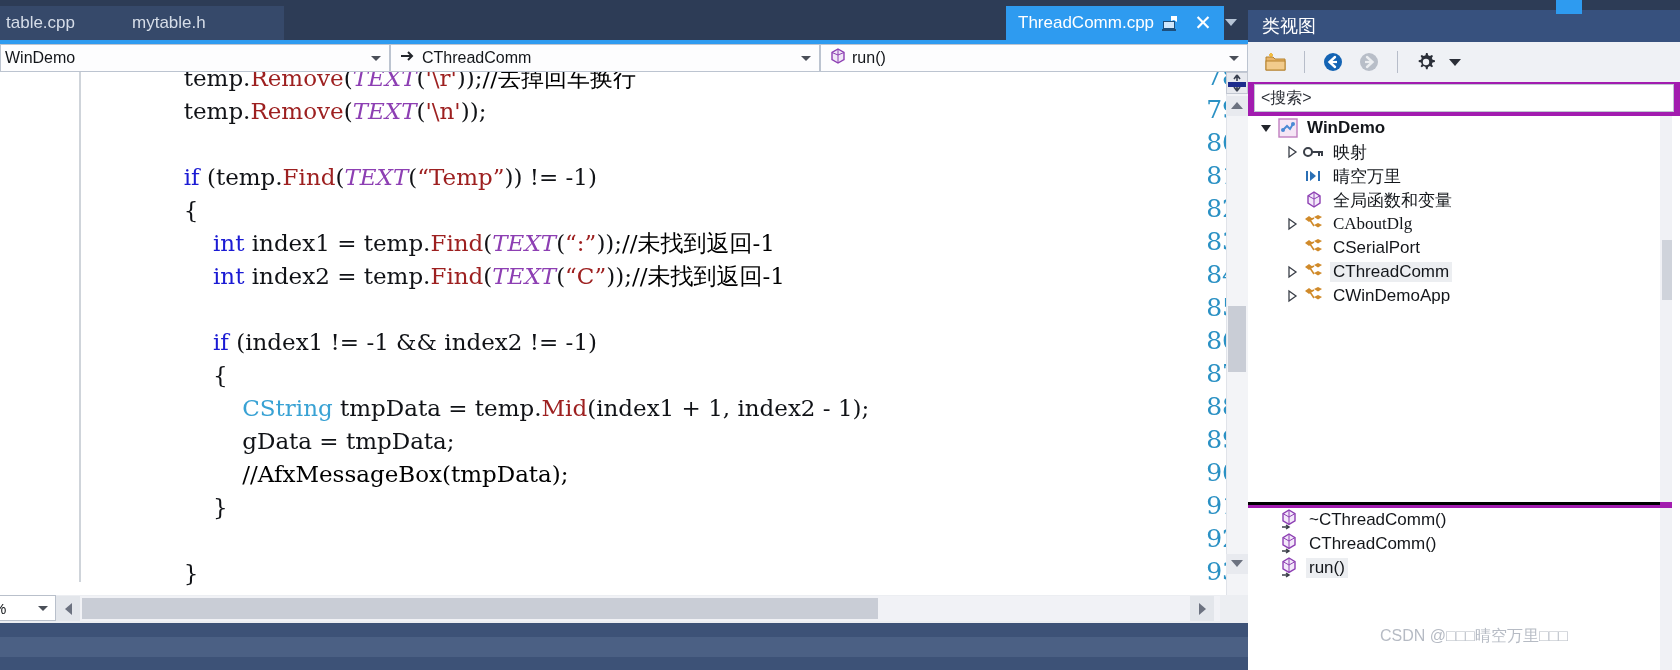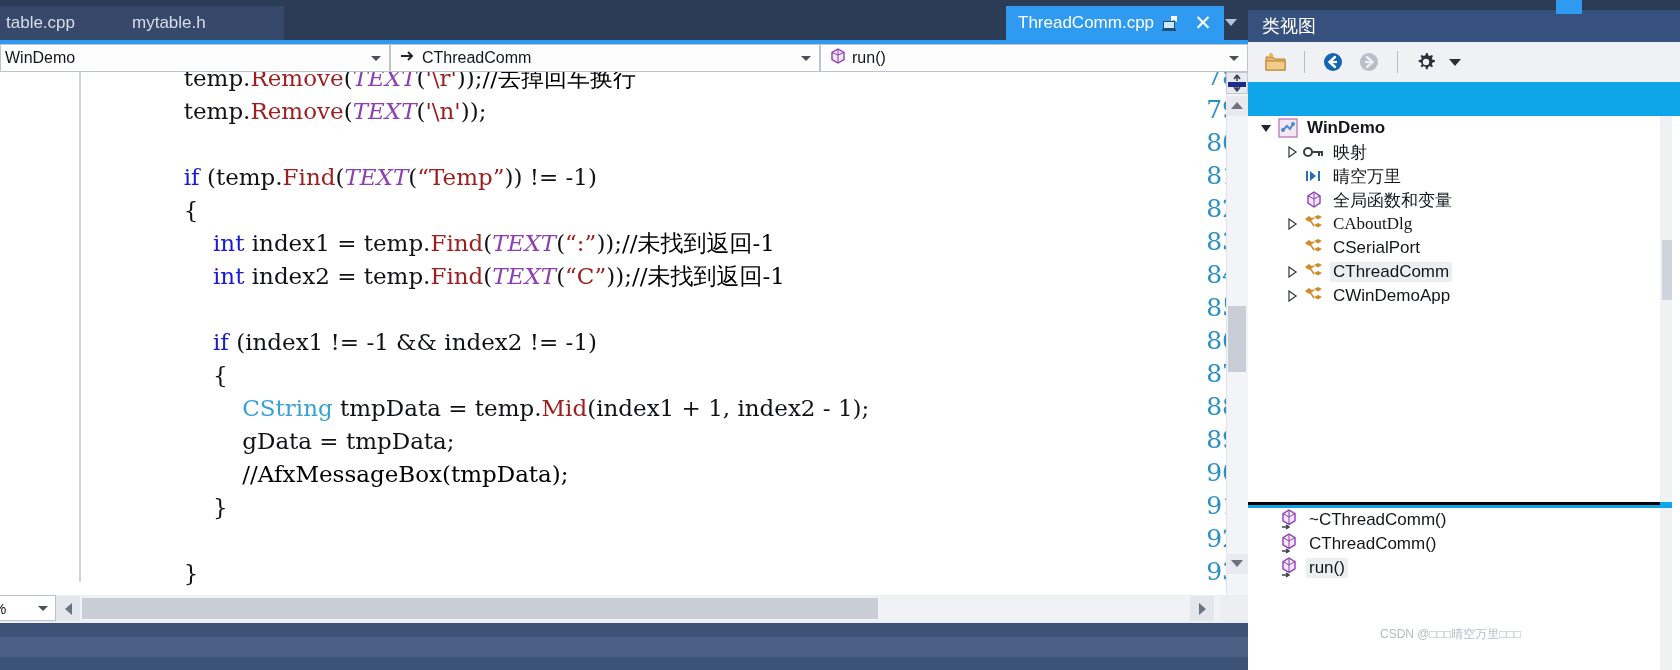--- a/index.html
+++ b/index.html
@@ -262,21 +262,21 @@
   #status-strip-inner {
     position: absolute; left: 0; top: 14px;
     width: 1248px; height: 20px;
     background: #4b6084;
   }
 
   
   #classview {
     position: absolute; left: 1248px; top: 0;
     width: 432px; height: 574px;
-    background: #0ea5e9;
+    background: #a21caf;
   }
   #cv-topstrip {
     position: absolute; left: 0; top: 0;
     width: 432px; height: 10px;
     background: #2d3c56;
   }
   #cv-header {
     position: absolute; left: 0; top: 10px;
     width: 432px; height: 32px;
     background: #37517e;
@@ -380,21 +380,21 @@
   }
   #cv-right-edge {
     position: absolute; left: 424px; top: 116px;
     width: 8px; height: 554px;
     background: #ffffff;
   }
 
   
   #watermark {
     position: absolute; left: 1380px; top: 626px;
-    font-size: 12px;
+    font-size: 16px;
     color: #b6bbc4;
     white-space: nowrap;
     cursor: default;
   }
   #corner-blue {
     position: absolute; left: 1556px; top: 0;
     width: 26px; height: 14px;
     background: #2e9bf0;
   }
 </style>
@@ -566,20 +566,23 @@
           <circle cx="12" cy="12" r="3.2" fill="#eff1f5"></circle>
         </svg>
       </div>
       <div class="tb-btn" style="width:18px;">
         <svg width="14" height="10" viewBox="0 0 14 10">
           <polygon points="1,2 13,2 7,9" fill="#2b2f38"></polygon>
         </svg>
       </div>
     </div>
 
+    <div id="cv-search">
+      <span>&lt;搜索&gt;</span>
+    </div>
 
     <div id="cv-tree">
         <div class="tree-row root" style="padding-left: 8px;">
           <span class="tw">
             <svg width="14" height="14" viewBox="0 0 14 14">
               <polygon points="2,4 12,4 7,11" fill="#22252b"></polygon>
             </svg>
           </span>
           <span class="ticon">
             <svg width="20" height="20" viewBox="0 0 20 20">

